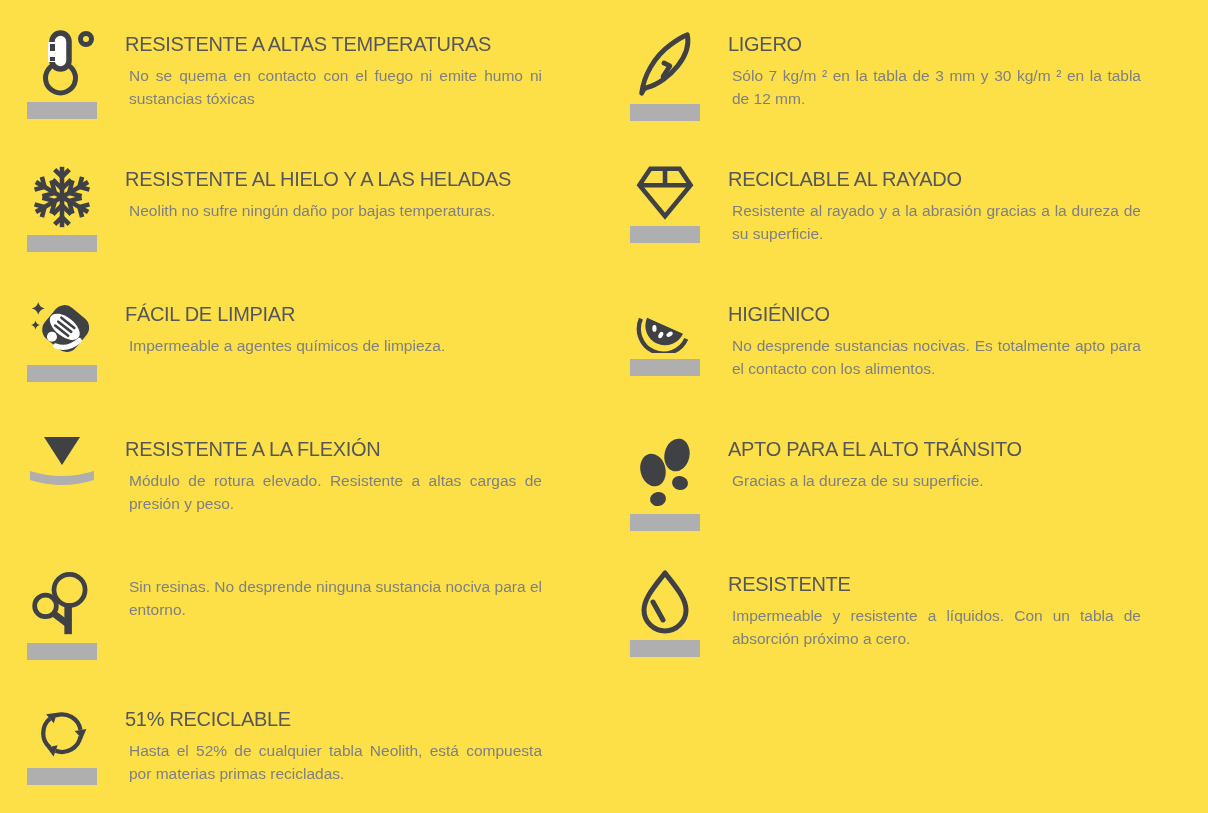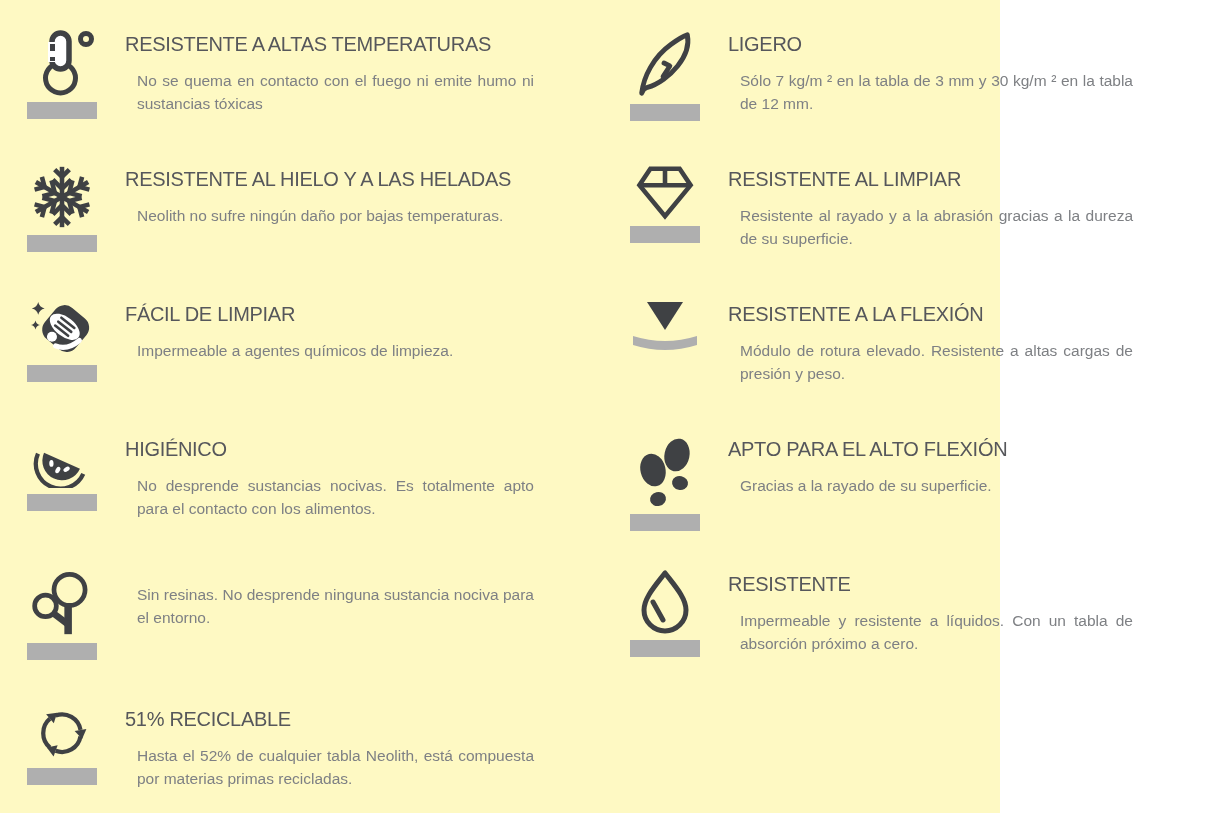--- a/index.html
+++ b/index.html
@@ -1,26 +1,26 @@
 <!DOCTYPE html>
 <html><head>
 <meta charset="utf-8">
 <style>
   html,body{margin:0;padding:0;background:#ffffff;}
   body{width:1208px;height:813px;overflow:hidden;font-family:"Liberation Sans",sans-serif;}
-  .sheet{position:relative;width:1000px;height:813px;background:#fef9c3;}
+  .sheet{position:relative;width:1208px;height:813px;background:#fde047;}
   .grid{position:absolute;left:27px;top:30px;display:grid;grid-template-columns:519px 515px;column-gap:84px;grid-auto-rows:135px;}
   .feature{display:flex;align-items:flex-start;}
   .icon-col{flex:0 0 70px;width:70px;margin-right:28px;display:flex;flex-direction:column;align-items:center;}
   .icon-col svg{display:block;}
   .bar{width:70px;height:17px;background:#afafaf;margin-top:6px;}
   .bar.tight{margin-top:5px;}
   .text-col{flex:1;min-width:0;padding-top:1px;}
   .title{margin:0 0 7px 0;font-size:20px;line-height:26px;font-weight:400;letter-spacing:-0.3px;color:#56575b;white-space:nowrap;}
-  .desc{margin:12px;font-size:15.5px;line-height:23px;color:#7e8084;text-align:justify;}
+  .desc{margin:4px;font-size:15.5px;line-height:23px;color:#7e8084;text-align:justify;}
   .ic{stroke:#3f4144;fill:none;stroke-width:5;}
 </style>
 </head>
 <body>
 
 <div class="sheet">
   <div class="grid">
 
     <div class="feature">
       <div class="icon-col">
@@ -78,21 +78,21 @@
     <div class="feature">
       <div class="icon-col">
         <svg width="64" height="55" viewBox="0 0 70 60">
           <path class="ic" stroke-width="5.5" stroke-linejoin="miter" d="M19 4 L51 4 L63 22 L35 56 L7 22 Z"></path>
           <path class="ic" stroke-width="5.5" d="M7 22 H63"></path>
           <path class="ic" stroke-width="5.5" d="M35 4 V22"></path>
         </svg>
         <div class="bar"></div>
       </div>
       <div class="text-col">
-        <h3 class="title">RESISTENTE AL LIMPIAR</h3>
+        <h3 class="title">RECICLABLE AL RAYADO</h3>
         <p class="desc">Resistente al rayado y a la abrasión gracias a la dureza de su superficie.</p>
       </div>
     </div>
 
     <div class="feature">
       <div class="icon-col">
         <svg width="64" height="59" viewBox="0 0 70 64">
           <rect x="17" y="9" width="44" height="44" rx="13" fill="#3f4144" transform="rotate(40 39 31)"></rect>
           <ellipse cx="38" cy="29" rx="19" ry="10.5" fill="#ffffff" transform="rotate(38 38 29)"></ellipse>
           <circle cx="24" cy="40" r="5.5" fill="#ffffff"></circle>
@@ -104,63 +104,63 @@
         <div class="bar"></div>
       </div>
       <div class="text-col">
         <h3 class="title">FÁCIL DE LIMPIAR</h3>
         <p class="desc">Impermeable a agentes químicos de limpieza.</p>
       </div>
     </div>
 
     <div class="feature">
       <div class="icon-col">
-        <svg width="70" height="54" viewBox="0 0 70 54">
-          <path d="M17 2 L53 2 L35 30 Z" fill="#3f4144"></path>
-          <path d="M3 36 Q35 46 67 36 L67 45 Q35 55 3 45 Z" fill="#afafaf"></path>
-        </svg>
-      </div>
-      <div class="text-col">
-        <h3 class="title">RESISTENTE A LA FLEXIÓN</h3>
-        <p class="desc">Módulo de rotura elevado. Resistente a altas cargas de presión y peso.</p>
-      </div>
-    </div>
-
-    <div class="feature">
-      <div class="icon-col">
         <svg width="60" height="53" viewBox="0 0 70 62">
           <g transform="rotate(24 35 30)">
             <path class="ic" stroke-width="5.5" d="M6 34 A29 29 0 0 0 64 34"></path>
             <path d="M12 30 L58 30 A23 23 0 0 1 12 30 Z" fill="#3f4144"></path>
             <ellipse cx="25" cy="38" rx="2.5" ry="4" fill="#ffffff" transform="rotate(-25 25 38)"></ellipse>
             <ellipse cx="35" cy="42" rx="2.5" ry="4" fill="#ffffff" transform="rotate(5 35 42)"></ellipse>
             <ellipse cx="44" cy="37" rx="2.5" ry="4" fill="#ffffff" transform="rotate(35 44 37)"></ellipse>
           </g>
         </svg>
         <div class="bar"></div>
       </div>
       <div class="text-col">
         <h3 class="title">HIGIÉNICO</h3>
         <p class="desc">No desprende sustancias nocivas. Es totalmente apto para el contacto con los alimentos.</p>
       </div>
     </div>
 
     <div class="feature">
       <div class="icon-col">
+        <svg width="70" height="54" viewBox="0 0 70 54">
+          <path d="M17 2 L53 2 L35 30 Z" fill="#3f4144"></path>
+          <path d="M3 36 Q35 46 67 36 L67 45 Q35 55 3 45 Z" fill="#afafaf"></path>
+        </svg>
+      </div>
+      <div class="text-col">
+        <h3 class="title">RESISTENTE A LA FLEXIÓN</h3>
+        <p class="desc">Módulo de rotura elevado. Resistente a altas cargas de presión y peso.</p>
+      </div>
+    </div>
+
+    <div class="feature">
+      <div class="icon-col">
         <svg width="60" height="74" viewBox="0 0 60 74">
           <ellipse cx="42" cy="20" rx="12.5" ry="16.5" fill="#3f4144" transform="rotate(12 42 20)"></ellipse>
           <ellipse cx="45" cy="48" rx="8" ry="7" fill="#3f4144" transform="rotate(12 45 48)"></ellipse>
           <ellipse cx="18" cy="35" rx="12.5" ry="16.5" fill="#3f4144" transform="rotate(-14 18 35)"></ellipse>
           <ellipse cx="23" cy="64" rx="8" ry="7" fill="#3f4144" transform="rotate(-14 23 64)"></ellipse>
         </svg>
         <div class="bar tight"></div>
       </div>
       <div class="text-col">
-        <h3 class="title">APTO PARA EL ALTO FLEXIÓN</h3>
-        <p class="desc">Gracias a la rayado de su superficie.</p>
+        <h3 class="title">APTO PARA EL ALTO TRÁNSITO</h3>
+        <p class="desc">Gracias a la dureza de su superficie.</p>
       </div>
     </div>
 
     <div class="feature">
       <div class="icon-col">
         <svg width="66" height="68" viewBox="0 0 70 72">
           <path d="M41.5 37 V68" stroke="#3f4144" stroke-width="8" fill="none"></path>
           <path d="M26 46 L42 58" stroke="#3f4144" stroke-width="7" fill="none"></path>
           <circle class="ic" cx="43" cy="21" r="16.5" stroke-width="5.5" fill="#ffffff"></circle>
           <circle class="ic" cx="17.5" cy="38" r="11.5" stroke-width="5" fill="#ffffff"></circle>

